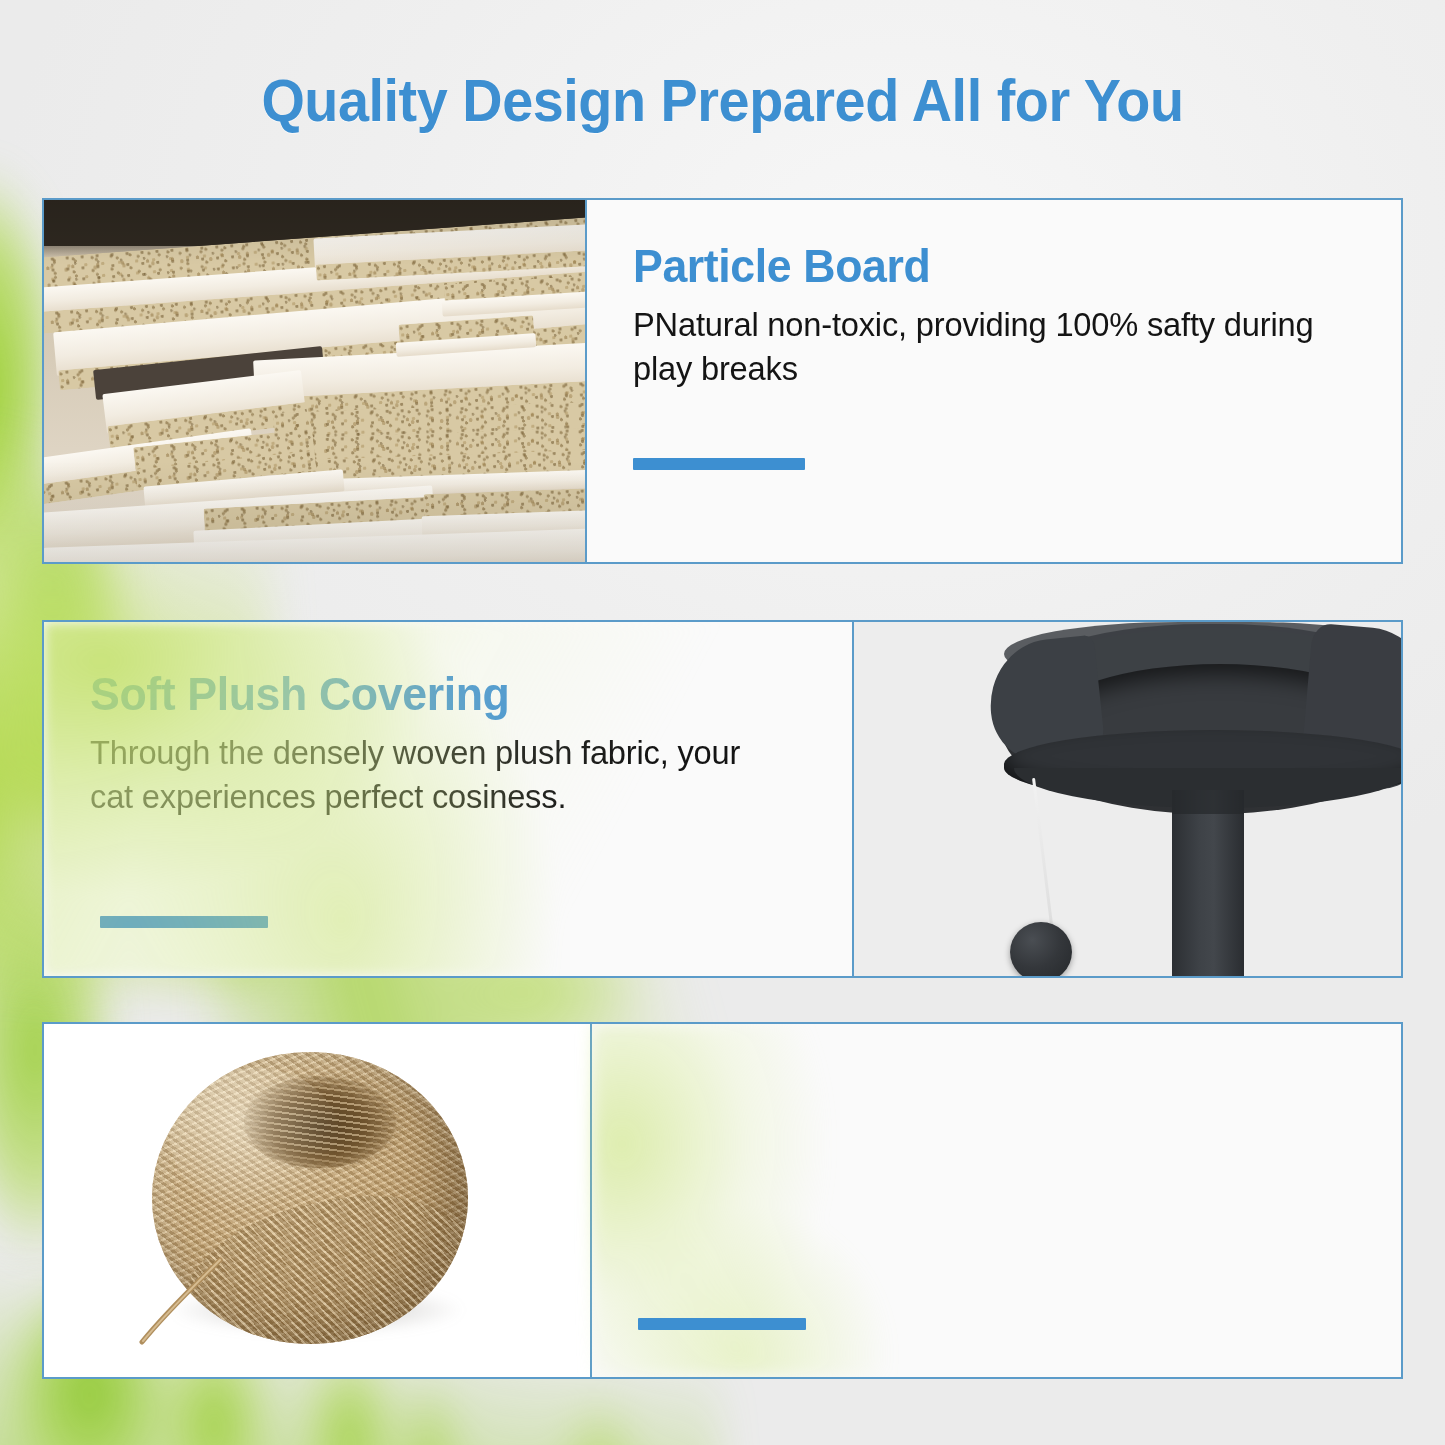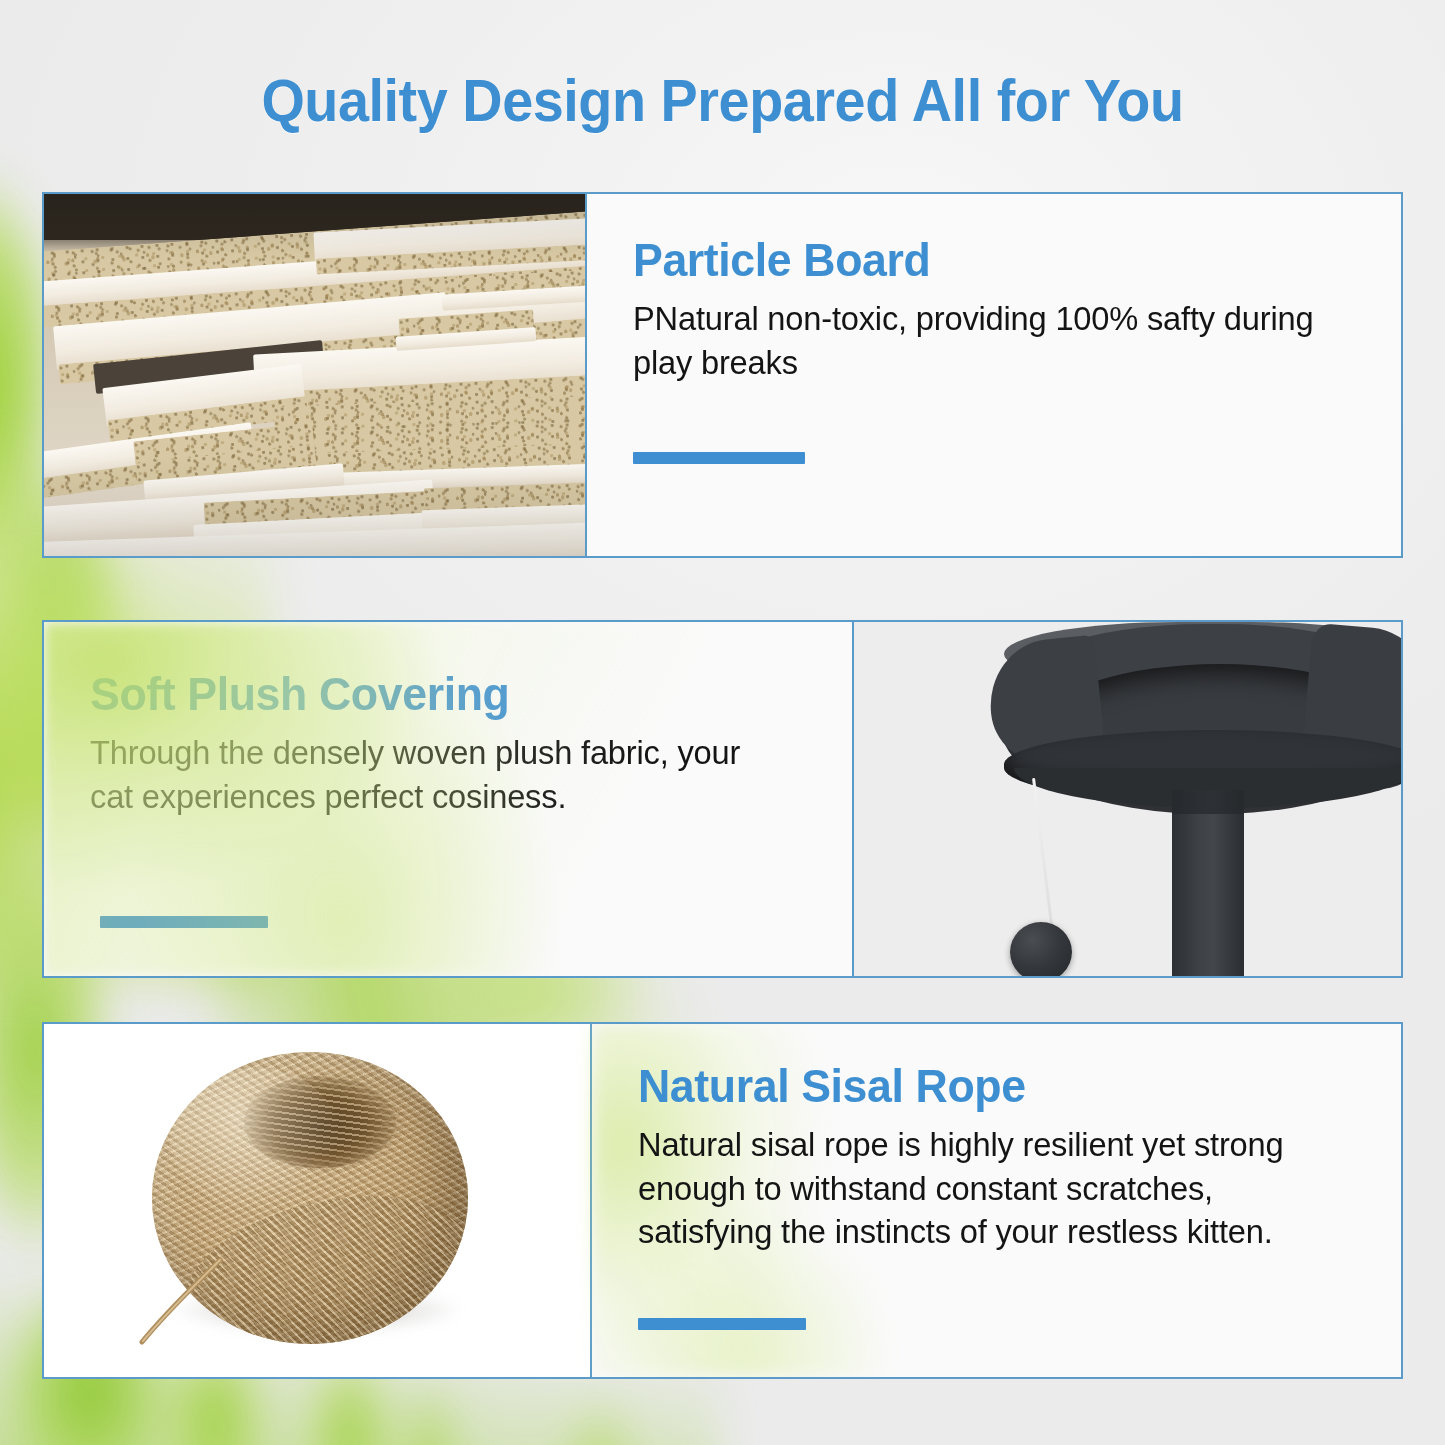--- a/index.html
+++ b/index.html
@@ -69,21 +69,21 @@
 
   
   .card{
     position:absolute;
     border:2px solid #5b9bc9;
     box-sizing:border-box;
     display:flex;
     overflow:hidden;
     background:#fafafa;
   }
-  #card-1{left:42px;top:192px;width:1361px;height:366px;}
+  #card-1{left:42px;top:198px;width:1361px;height:366px;}
   #card-2{left:42px;top:620px;width:1361px;height:358px;}
   #card-3{left:42px;top:1022px;width:1361px;height:357px;}
 
   .media{position:relative;overflow:hidden;flex:0 0 auto;background:#ededed;}
   .body{position:relative;flex:1 1 auto;background:#fafafa;padding:42px 44px 0 46px;box-sizing:border-box;}
   .divider-r{border-right:2px solid #5b9bc9;}
 
   .card-title{
     color:#3d8fd1;font-weight:bold;font-size:47px;line-height:1.0;
     letter-spacing:-.4px;transform:scaleX(.95);transform-origin:left center;
@@ -287,23 +287,19 @@
 
       <svg width="546" height="357" style="position:absolute;left:0;top:0;">
         <path d="M176 236 C 150 262, 124 286, 98 318" stroke="#b08f5e" stroke-width="5" fill="none" stroke-linecap="round"></path>
         <path d="M176 236 C 151 261, 126 285, 99 317" stroke="#e0c79e" stroke-width="2" fill="none" stroke-linecap="round" opacity=".8"></path>
       </svg>
     </div>
   </div>
 
   <div class="body" style="padding-top:38px;">
     <div class="greenwash" id="wash-3"></div>
-    <div style="position:relative;">
-      <h2 class="card-title">Natural Sisal Rope</h2>
-      <p class="card-text" style="max-width:745px;">Natural sisal rope is highly resilient yet strong enough to withstand constant scratches, satisfying the instincts of your restless kitten.</p>
-    </div>
     <div class="accent-bar" style="left:46px;top:294px;width:168px;"></div>
   </div>
 </div>
 
 <div style="position:absolute;left:44px;top:622px;width:812px;height:354px;pointer-events:none;overflow:hidden;">
   <div class="greenwash" id="wash-2"></div>
 </div>
 
 </body></html>

